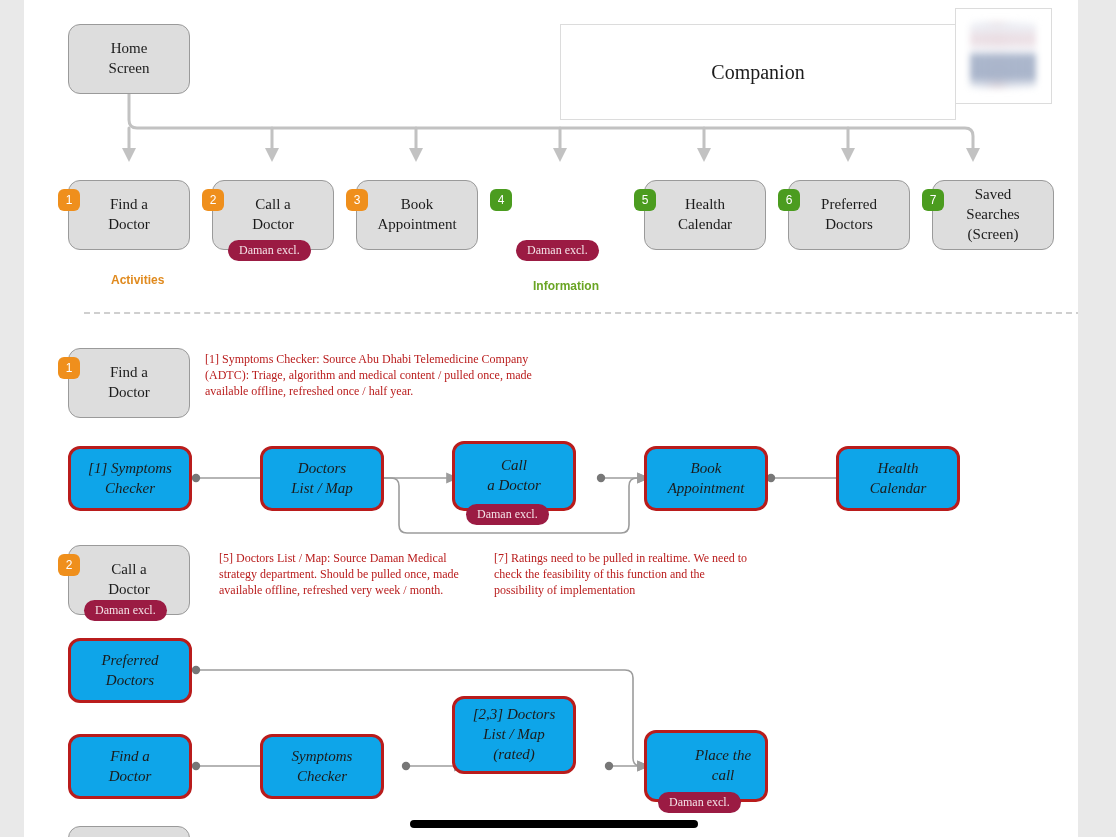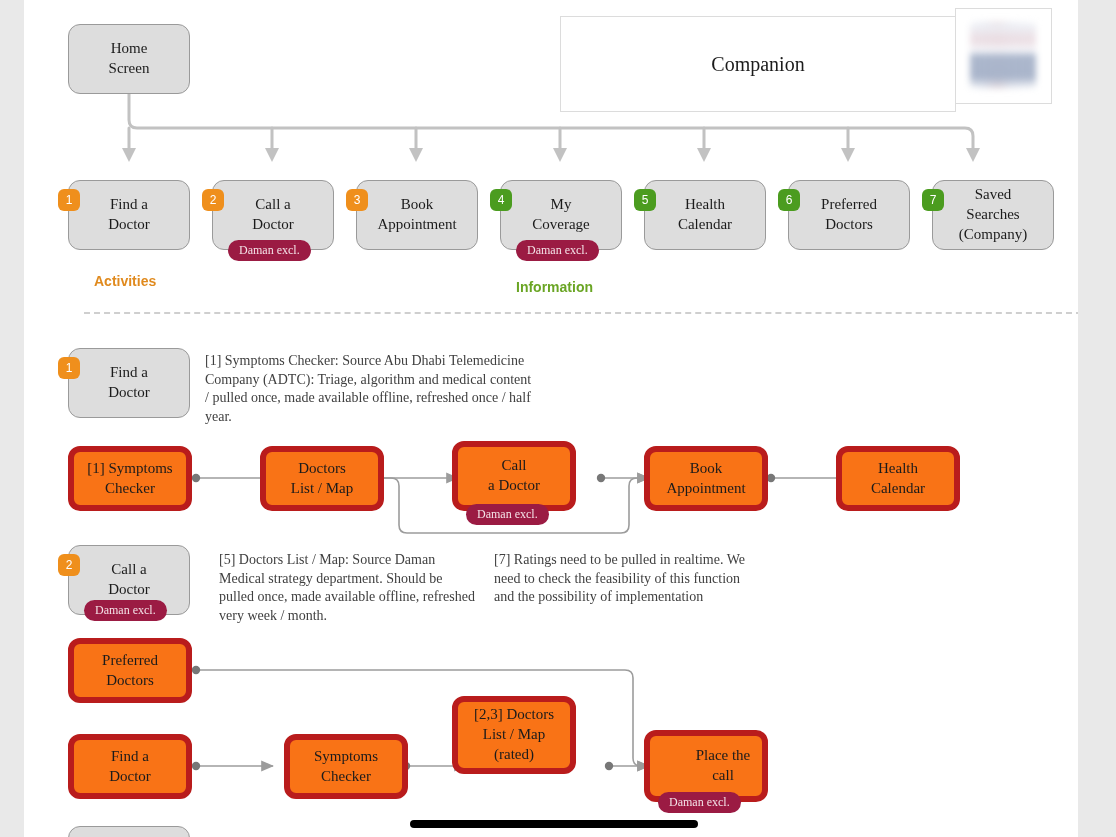--- a/index.html
+++ b/index.html
@@ -12,21 +12,21 @@
   .page{
     position:absolute;left:24px;top:0;
     width:1054px;height:837px;
     background:#ffffff;
     overflow:hidden;
   }
   .canvas{position:absolute;left:0;top:0;width:1054px;height:837px;}
 
   
   .header-card{
-    position:absolute;left:536px;top:16px;
+    position:absolute;left:536px;top:24px;
     width:394px;height:94px;
     border:1px solid #dcdcdc;background:#fff;
     display:flex;flex-direction:column;align-items:center;justify-content:center;
   }
   .header-title{font-size:20px;color:#1b1b1b;line-height:1.3;}
   .header-sub{font-size:15px;color:#1b1b1b;margin-top:4px;}
   .header-sub b{font-weight:bold;}
   .header-thumb{
     position:absolute;left:931px;top:8px;
     width:95px;height:94px;
@@ -53,53 +53,54 @@
     filter:blur(3px);
   }
 
   
   .node{
     position:absolute;box-sizing:border-box;
     display:flex;align-items:center;justify-content:center;text-align:center;
     border-radius:12px;font-size:15px;color:#1b1b1b;line-height:1.32;
   }
   .node.gray{background:#dddddd;border:1px solid #9a9a9a;}
-  .node.white{background:#f97316;border:6px solid #b91c1c;}
+  .node.white{background:#0ea5e9;border:3px solid #b91c1c;font-style:italic;}
   .node .label{padding:0 6px;}
 
   .badge{
     position:absolute;width:22px;height:22px;border-radius:6px;
     display:flex;align-items:center;justify-content:center;
     color:#ffffff;font-size:12px;font-family:"Liberation Sans",sans-serif;
     z-index:6;
   }
   .badge.orange{background:#ef8f1c;}
   .badge.green{background:#4b9c1f;}
 
   .pill{
     position:absolute;height:21px;border-radius:11px;
     background:#9b1b43;color:#f4e3e8;
     display:flex;align-items:center;justify-content:center;
     font-size:12px;padding:0 11px;white-space:nowrap;z-index:7;
   }
 
   .seclabel{
-    position:absolute;font-size:14px;font-weight:bold;
+    position:absolute;font-size:12px;font-weight:bold;
     font-family:"Liberation Sans",sans-serif;
+    margin-left:17px;
   }
   .seclabel.act{color:#e08a1e;}
   .seclabel.info{color:#6aa524;}
 
   .divider{
     position:absolute;left:60px;top:312px;width:998px;height:0;
     border-top:2px dashed #cfcfcf;
   }
 
   .note{
-    position:absolute;font-size:14px;color:#404040;line-height:1.33;
+    position:absolute;font-size:12px;color:#b91c1c;line-height:1.33;
   }
 
   svg.wires{position:absolute;left:0;top:0;width:1054px;height:837px;pointer-events:none;}
 
   .scrollbar-h{
     position:absolute;left:386px;top:820px;width:288px;height:8px;
     border-radius:4px;background:#000000;
   }
 </style>
 </head>
@@ -206,26 +207,20 @@
     <div class="pill" style="left:204px;top:240px;">Daman excl.</div>
 
     <div class="node gray" style="left:332px;top:180px;width:122px;height:70px;">
       <div class="label">
         <div>Book</div>
           <div>Appointment</div>
       </div>
     </div>
     <div class="badge orange" style="left:322px;top:189px;">3</div>
 
-    <div class="node gray" style="left:476px;top:180px;width:122px;height:70px;">
-      <div class="label">
-        <div>My</div>
-          <div>Coverage</div>
-      </div>
-    </div>
     <div class="badge green" style="left:466px;top:189px;">4</div>
     <div class="pill" style="left:492px;top:240px;">Daman excl.</div>
 
     <div class="node gray" style="left:620px;top:180px;width:122px;height:70px;">
       <div class="label">
         <div>Health</div>
           <div>Calendar</div>
       </div>
     </div>
     <div class="badge green" style="left:610px;top:189px;">5</div>
@@ -235,21 +230,21 @@
         <div>Preferred</div>
           <div>Doctors</div>
       </div>
     </div>
     <div class="badge green" style="left:754px;top:189px;">6</div>
 
     <div class="node gray" style="left:908px;top:180px;width:122px;height:70px;">
       <div class="label">
         <div>Saved</div>
           <div>Searches</div>
-          <div>(Company)</div>
+          <div>(Screen)</div>
       </div>
     </div>
     <div class="badge green" style="left:898px;top:189px;">7</div>
 
     <div class="seclabel act" style="left:70px;top:273px;">Activities</div>
     <div class="seclabel info" style="left:492px;top:279px;">Information</div>
     <div class="divider"></div>
 
     <div class="node gray" style="left:44px;top:348px;width:122px;height:70px;">
       <div class="label">
@@ -310,21 +305,21 @@
           <div>Doctors</div>
       </div>
     </div>
 
     <div class="node white" style="left:44px;top:734px;width:124px;height:65px;">
       <div class="label">
         <div>Find a</div>
           <div>Doctor</div>
       </div>
     </div>
-    <div class="node white" style="left:236px;top:734px;width:124px;height:65px;margin-left:24px;">
+    <div class="node white" style="left:236px;top:734px;width:124px;height:65px;">
       <div class="label">
         <div>Symptoms</div>
           <div>Checker</div>
       </div>
     </div>
     <div class="node white" style="left:428px;top:696px;width:124px;height:78px;">
       <div class="label">
         <div>[2,3] Doctors</div>
           <div>List / Map</div>
           <div>(rated)</div>

